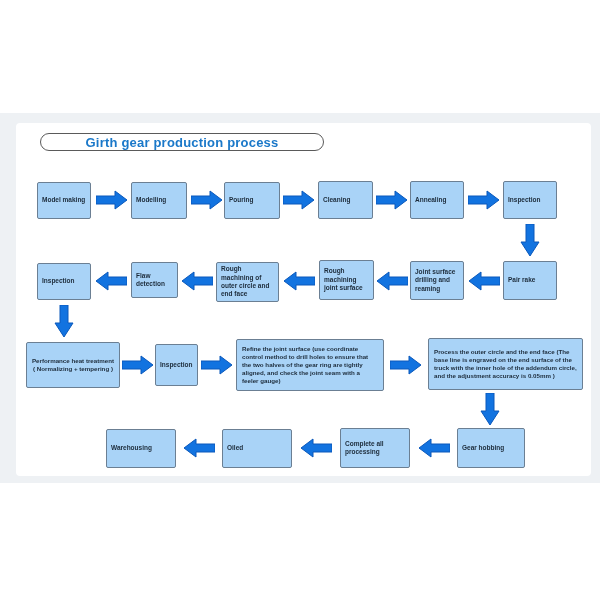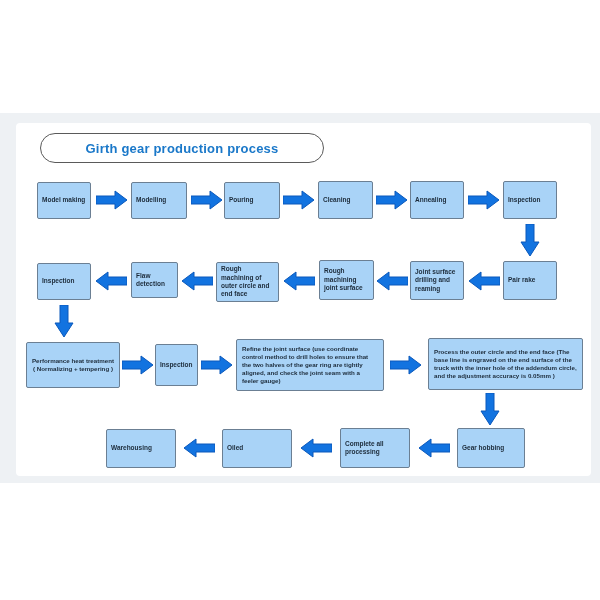--- a/index.html
+++ b/index.html
@@ -12,21 +12,21 @@
   }
   .band {
     position:absolute; left:0; top:113px; width:600px; height:370px;
     background:var(--canvas-bg,#eef1f4);
   }
   .card {
     position:absolute; left:16px; top:123px; width:575px; height:353px;
     background:var(--card-bg,#ffffff); border-radius:4px;
   }
   .title-pill {
-    position:absolute; left:40px; top:133px; width:284px; height:30px;
+    position:absolute; left:40px; top:133px; width:284px; height:18px;
     border:1px solid #5a5a5a; border-radius:16px; background:#fff;
     display:flex; align-items:center; justify-content:center; box-sizing:border-box;
   }
   .title-pill span {
     color:var(--title-color,#1a78c9); font-weight:bold; font-size:13px; letter-spacing:.2px;
   }
   .node {
     position:absolute; box-sizing:border-box;
     background:var(--node-fill,#a9d3f7);
     border:1px solid var(--node-border,#6b7f93);

